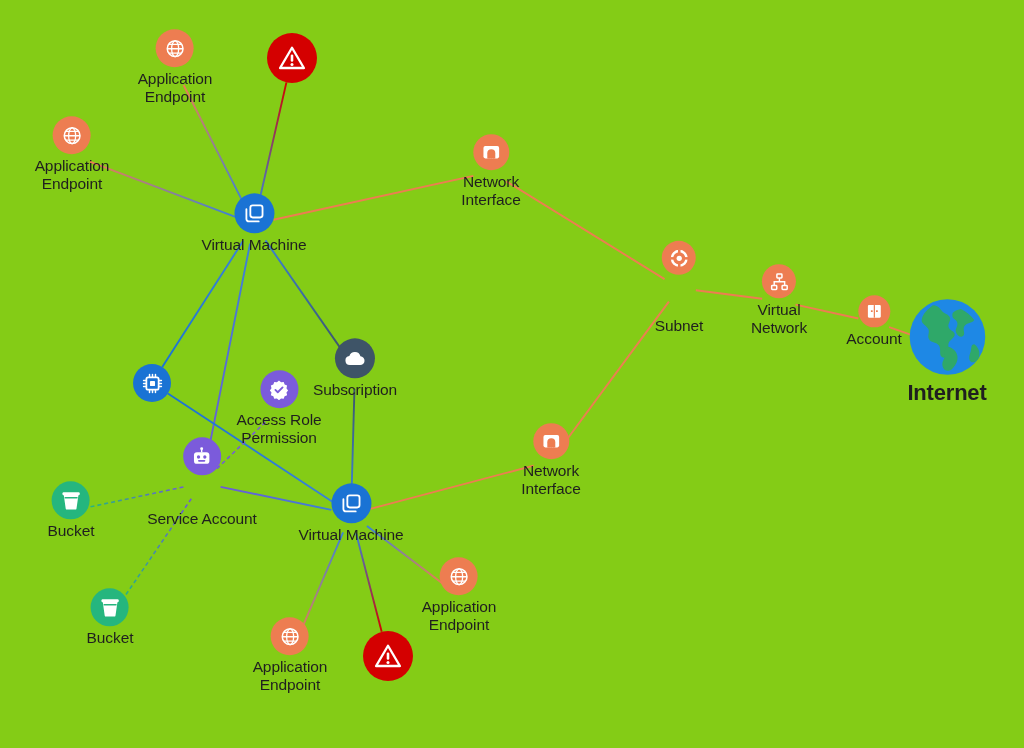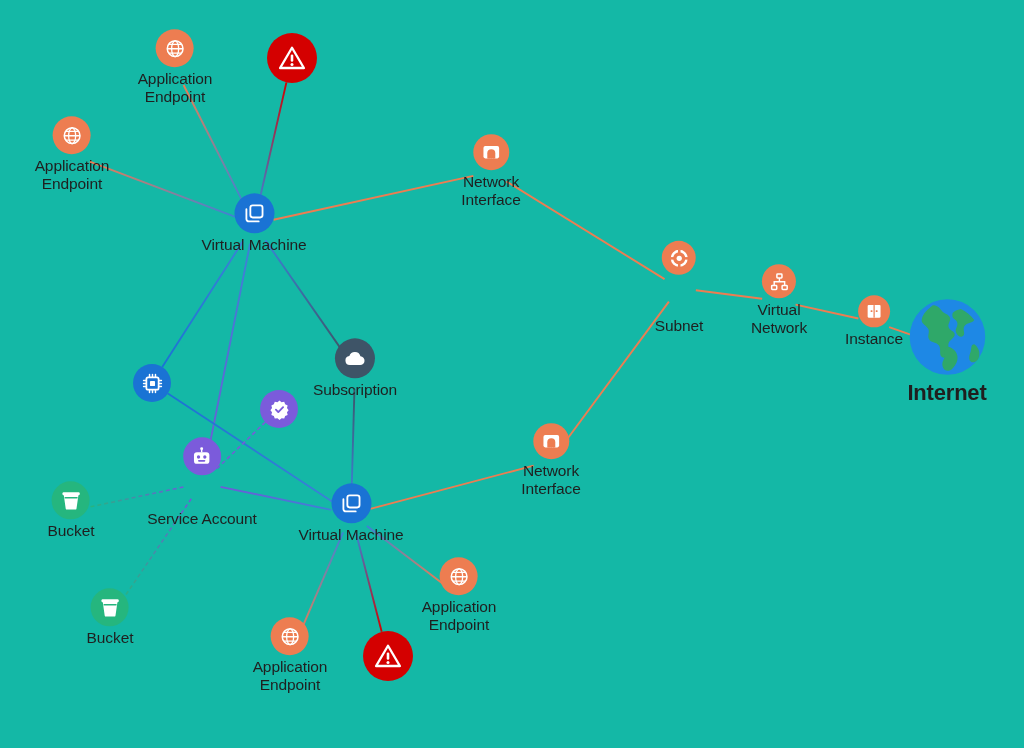--- a/index.html
+++ b/index.html
@@ -9,21 +9,21 @@
     background: #ffffff;
   }
   body {
     font-family: "Liberation Sans", sans-serif;
     -webkit-font-smoothing: antialiased;
   }
   #graph-canvas {
     position: relative;
     width: 1024px;
     height: 748px;
-    background: #14b8a6;
+    background: #84cc16;
     overflow: hidden;
   }
   #edge-layer {
     position: absolute;
     left: 0;
     top: 0;
     width: 1024px;
     height: 748px;
     pointer-events: none;
   }
@@ -267,21 +267,21 @@
       </div>
       <div class="node" style="left: 874px; top: 322px;">
         <div class="node-circle" style="width: 32px; height: 32px; background: rgb(237, 125, 81);">
           <svg width="18" height="18" viewBox="0 0 24 24">
         <rect x="3.4" y="3.6" width="17.2" height="16.8" rx="1.4" fill="#ffffff"></rect>
         <rect x="11.2" y="3.6" width="1.6" height="16.8" fill="#ED7D51"></rect>
         <rect x="7.4" y="10.4" width="2.4" height="2.6" rx="0.6" fill="#ED7D51"></rect>
         <rect x="14.2" y="10.4" width="2.4" height="2.6" rx="0.6" fill="#ED7D51"></rect>
       </svg>
         </div>
-        <div class="node-label">Instance</div>
+        <div class="node-label">Account</div>
       </div>
       <div class="node" style="left: 947px; top: 352px;">
         <div class="node-circle globe-wrap">
           <svg width="78" height="78" viewBox="0 0 64 64">
         <circle cx="32" cy="32" r="31" fill="#1E88E5"></circle>
         <path d="M20 6 C15 10 12 13 11 17 c-1 4 3 5 5 8 c2 3 -1 6 1 9 c2 3 6 2 8 5 c2 3 0 7 2 9 c2 2 5 1 6 -2 c1 -3 -1 -6 0 -9 c1 -3 5 -4 5 -7 c0 -3 -4 -3 -5 -6 c-1 -3 2 -5 1 -8 c-1 -3 -5 -3 -7 -6 c-2 -2 -3 -4 -7 -4 Z" fill="#2FA869"></path>
         <path d="M43 9 c4 2 8 5 11 9 c-2 3 -6 2 -8 5 c-2 3 1 6 -1 8 c-2 2 -5 0 -6 -3 c-1 -3 2 -5 1 -8 c-1 -3 -4 -2 -4 -6 c0 -3 3 -4 7 -5 Z" fill="#2FA869"></path>
         <path d="M33 40 c3 1 6 3 7 7 c1 4 -1 8 -4 11 c-3 3 -7 2 -8 -2 c-1 -4 2 -6 2 -9 c0 -3 -1 -6 3 -7 Z" fill="#2FA869"></path>
         <path d="M54 38 c3 2 5 6 4 10 c-1 4 -5 6 -7 4 c-2 -2 -1 -5 0 -8 c1 -3 0 -6 3 -6 Z" fill="#2FA869"></path>
       </svg>
@@ -306,20 +306,22 @@
         </div>
         <div class="node-label">Subscription</div>
       </div>
       <div class="node" style="left: 279px; top: 409px;">
         <div class="node-circle" style="width: 38px; height: 38px; background: rgb(123, 91, 219);">
           <svg width="21" height="21" viewBox="0 0 24 24">
         <path d="M12 1.6 l2.35 2.0 3.05 -0.45 1.05 2.9 2.85 1.25 -0.75 3.0 1.85 2.45 -1.85 2.45 0.75 3.0 -2.85 1.25 -1.05 2.9 -3.05 -0.45 -2.35 2.0 -2.35 -2.0 -3.05 0.45 -1.05 -2.9 -2.85 -1.25 0.75 -3.0 -1.85 -2.45 1.85 -2.45 -0.75 -3.0 2.85 -1.25 1.05 -2.9 3.05 0.45 Z" fill="#ffffff"></path>
         <path d="M7.9 12.2 l2.7 2.7 5.5 -5.6" fill="none" stroke="#7B5BDB" stroke-width="2.1" stroke-linecap="round" stroke-linejoin="round"></path>
       </svg>
         </div>
+        <div class="node-label">Access Role
+Permission</div>
       </div>
       <div class="node" style="left: 202px; top: 483px; gap: 32px;">
         <div class="node-circle" style="width: 38px; height: 38px; background: rgb(123, 91, 219);">
           <svg width="21" height="21" viewBox="0 0 24 24">
         <circle cx="12" cy="2.6" r="1.7" fill="#ffffff"></circle>
         <rect x="11.2" y="3.6" width="1.6" height="3.2" fill="#ffffff"></rect>
         <rect x="3.2" y="6.6" width="17.6" height="13.4" rx="3.4" fill="#ffffff"></rect>
         <circle cx="8.4" cy="12.2" r="1.9" fill="#7B5BDB"></circle>
         <circle cx="15.6" cy="12.2" r="1.9" fill="#7B5BDB"></circle>
         <rect x="7.8" y="15.6" width="8.4" height="1.9" rx="0.95" fill="#7B5BDB"></rect>

